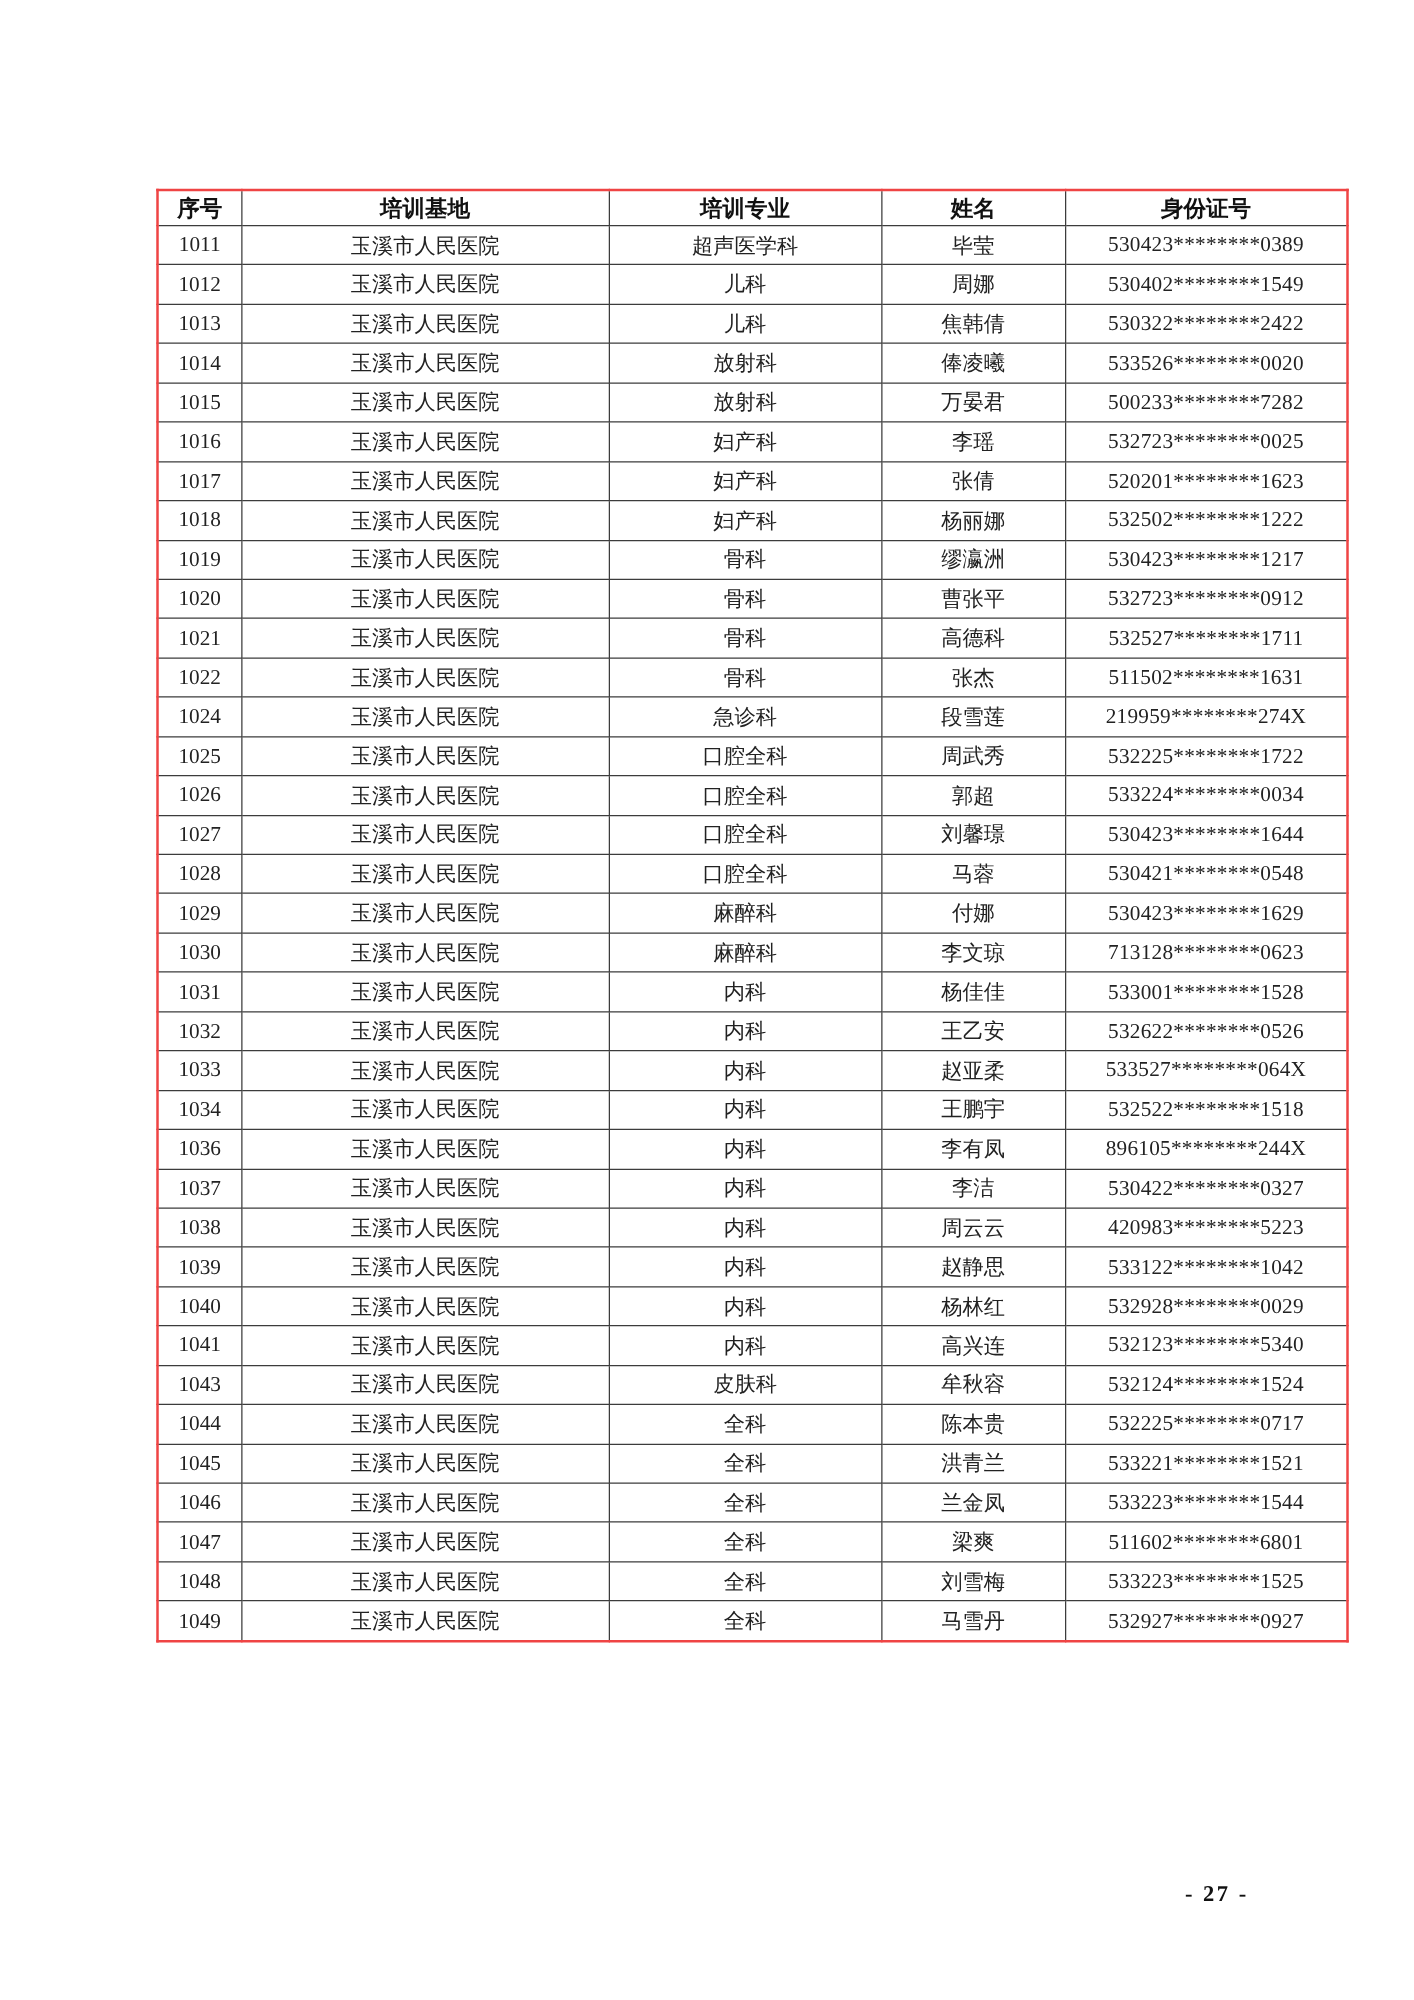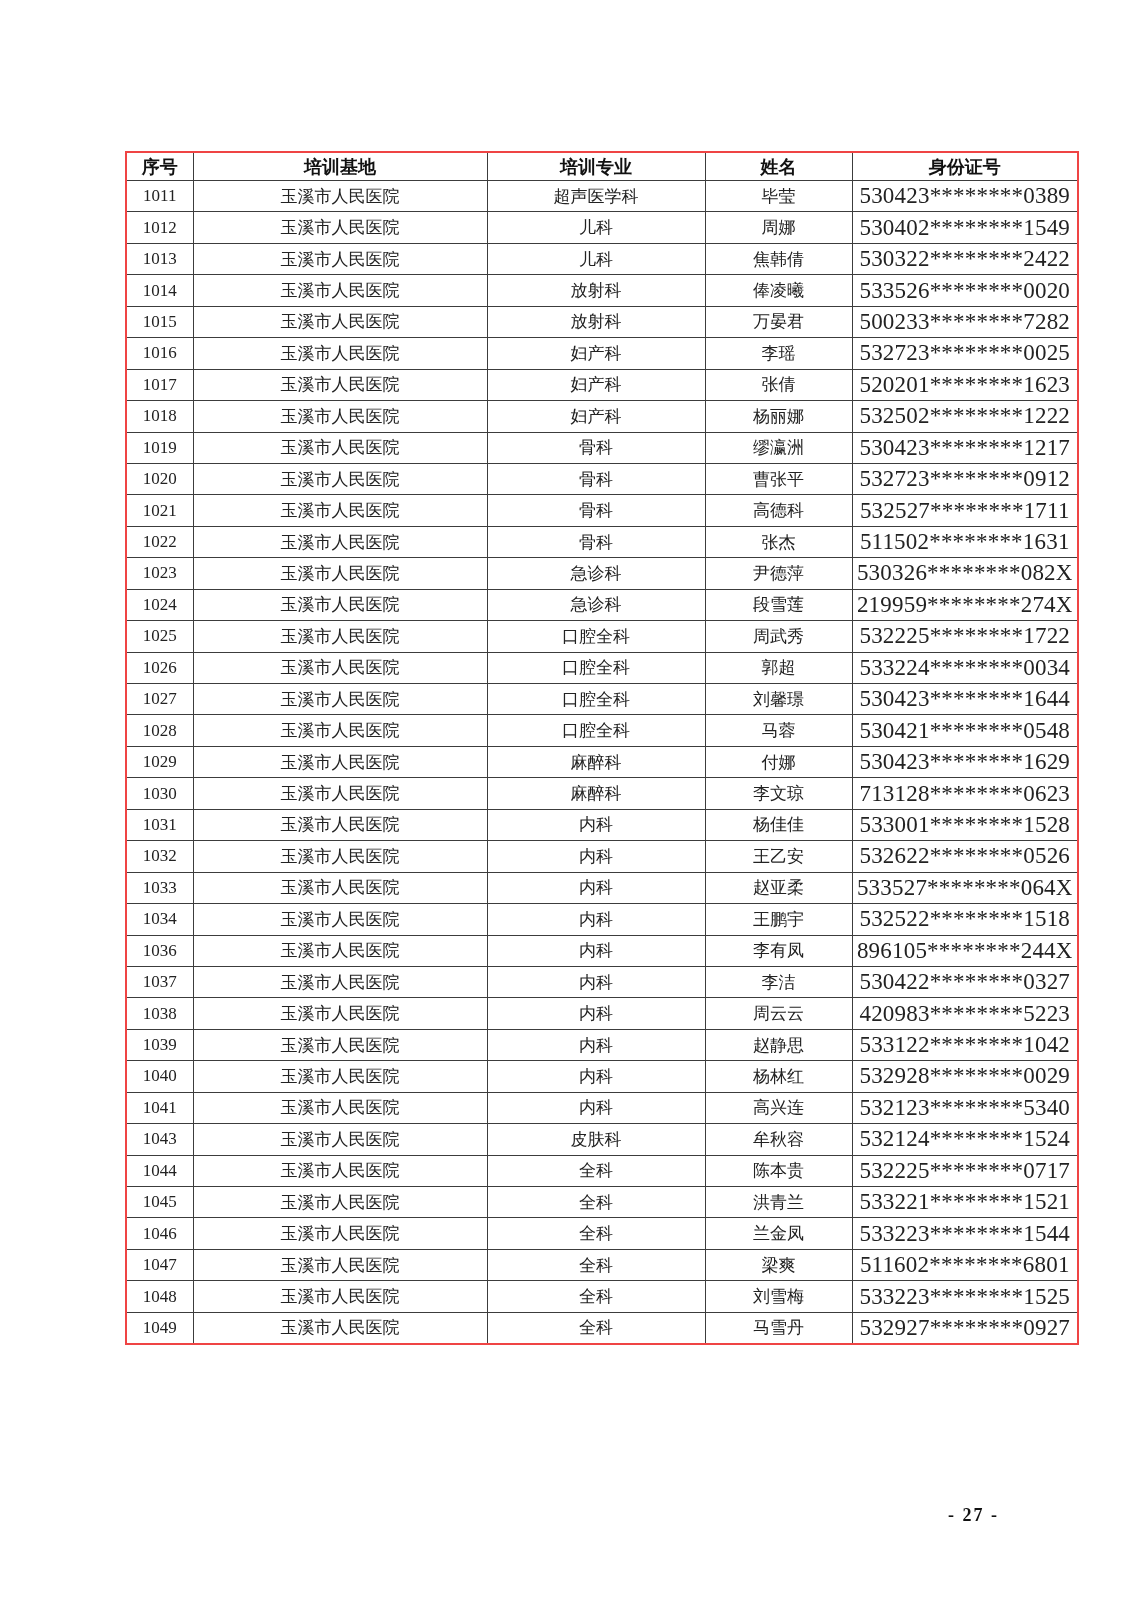--- a/index.html
+++ b/index.html
@@ -38,21 +38,21 @@
     font-size: 18px;
     font-weight: bold;
     color: #111111;
   }
   .doc-table td {
     height: 30.45px;
     font-size: 17px;
     color: #222222;
   }
   .doc-table td.id-cell {
-    font-size: 23px;
+    font-size: 17px;
     letter-spacing: 0.2px;
   }
   .page-footer {
     position: absolute;
     top: 1505px;
     left: 948px;
     width: 120px;
     text-align: left;
     font-size: 18px;
     font-weight: bold;
@@ -159,27 +159,20 @@
         <td class="id-cell">532527********1711</td>
       </tr>
       <tr>
         <td>1022</td>
         <td>玉溪市人民医院</td>
         <td>骨科</td>
         <td>张杰</td>
         <td class="id-cell">511502********1631</td>
       </tr>
       <tr>
-        <td>1023</td>
-        <td>玉溪市人民医院</td>
-        <td>急诊科</td>
-        <td>尹德萍</td>
-        <td class="id-cell">530326********082X</td>
-      </tr>
-      <tr>
         <td>1024</td>
         <td>玉溪市人民医院</td>
         <td>急诊科</td>
         <td>段雪莲</td>
         <td class="id-cell">219959********274X</td>
       </tr>
       <tr>
         <td>1025</td>
         <td>玉溪市人民医院</td>
         <td>口腔全科</td>

